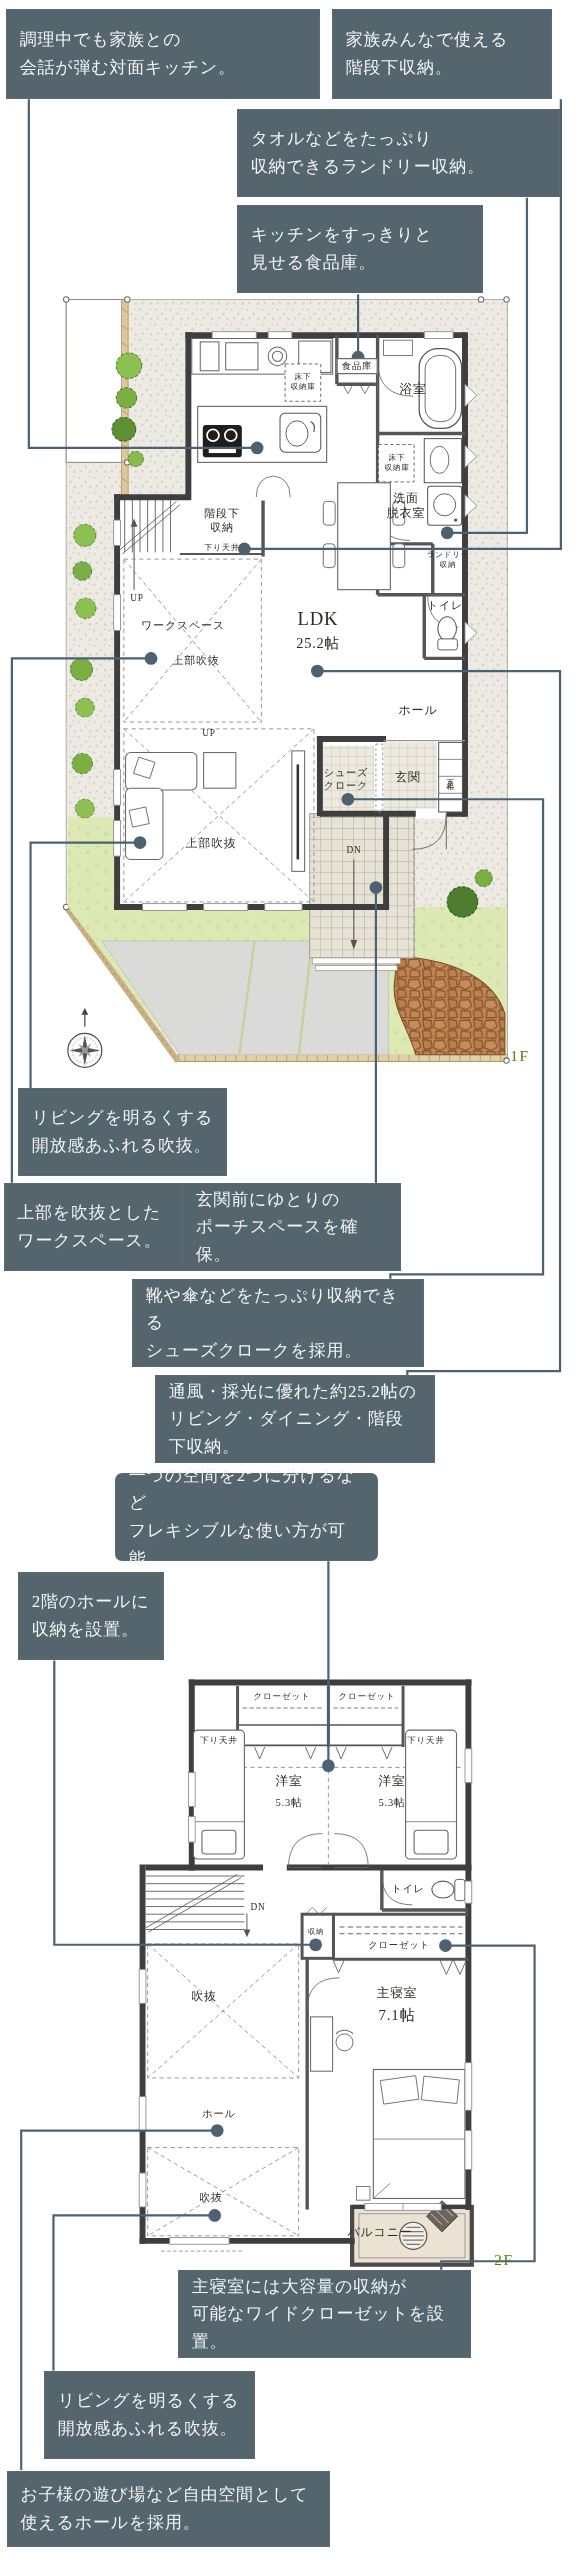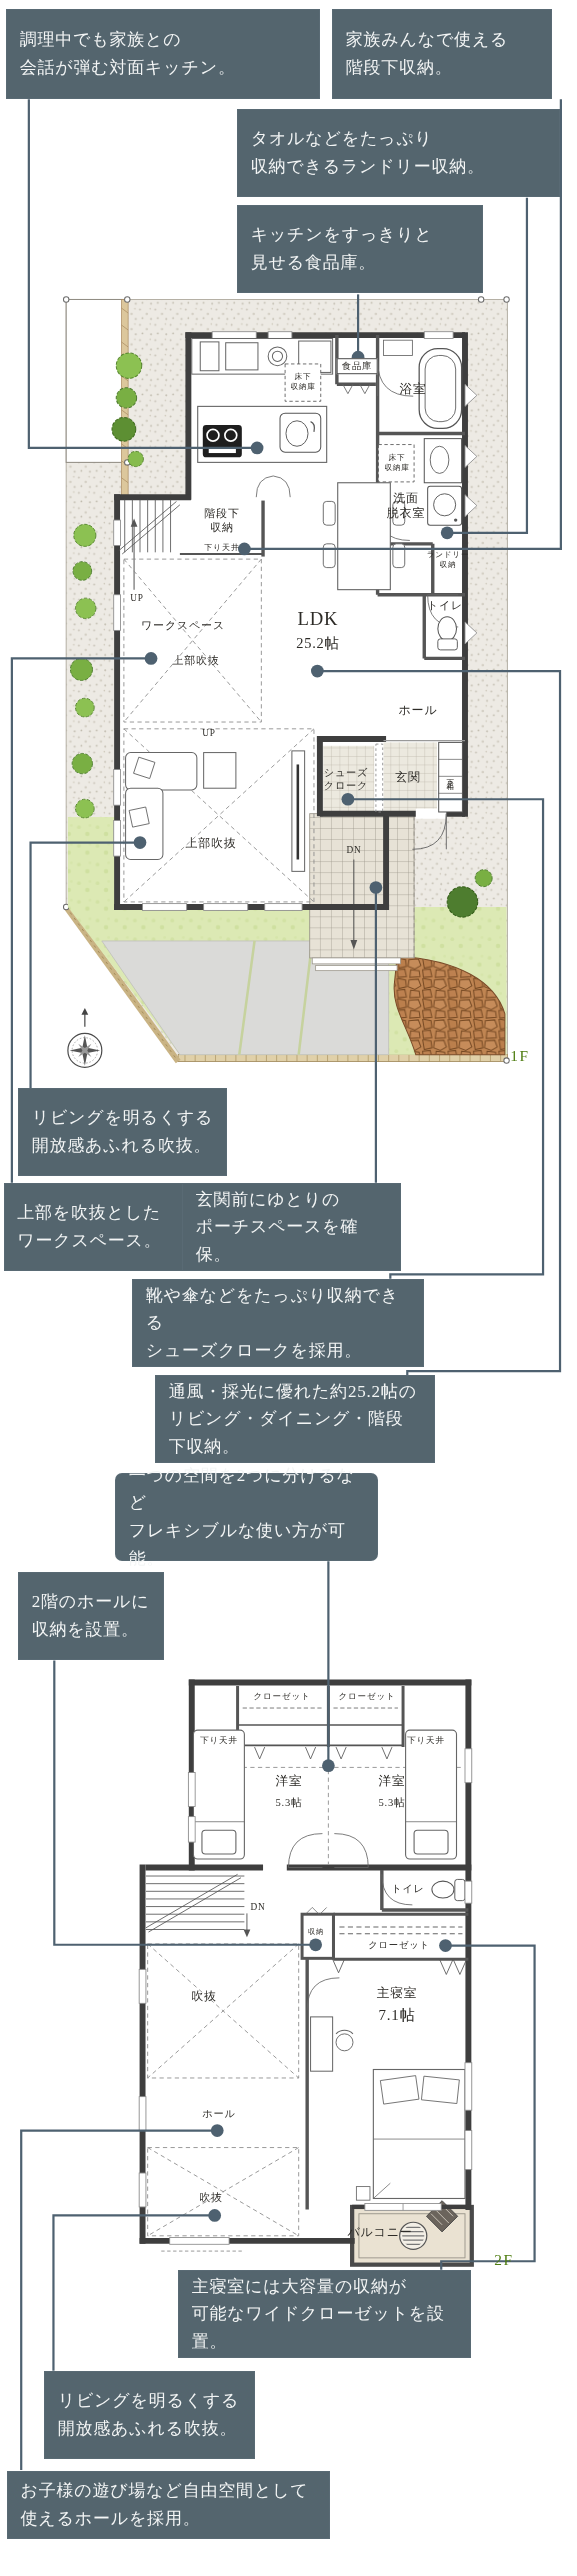--- a/index.html
+++ b/index.html
@@ -408,21 +408,21 @@
 <div class="callout" style="left: 155px; top: 1375px; width: 280px; height: 88px;">通風・採光に優れた約25.2帖の
 リビング・ダイニング・階段下収納。</div>
 <div class="callout" style="left: 115px; top: 1473px; width: 263px; height: 88px; border-radius: 7px;">一つの空間を2つに分けるなど
 フレキシブルな使い方が可能。</div>
 <div class="callout" style="left: 18px; top: 1572px; width: 146px; height: 88px;">2階のホールに
 収納を設置。</div>
 <div class="callout" style="left: 178px; top: 2270px; width: 293px; height: 88px;">主寝室には大容量の収納が
 可能なワイドクローゼットを設置。</div>
 <div class="callout" style="left: 44px; top: 2371px; width: 211px; height: 88px;">リビングを明るくする
 開放感あふれる吹抜。</div>
-<div class="callout" style="left: 6.8px; top: 2471px; width: 323px; height: 68px;">お子様の遊び場など自由空間として
+<div class="callout" style="left: 6.8px; top: 2471px; width: 323px; height: 76px;">お子様の遊び場など自由空間として
 使えるホールを採用。</div>
 
 <div id="labels-1f">
       <div class="rlabel boxed" style="left: 357px; top: 366px; font-size: 9.3px;">食品庫</div>
       <div class="rlabel" style="left: 413px; top: 389px; font-size: 12.7px;">浴室</div>
       <div class="rlabel" style="left: 303px; top: 382px; font-size: 7.6px;">床下
 収納庫</div>
       <div class="rlabel" style="left: 397px; top: 463px; font-size: 7.6px;">床下
 収納庫</div>
       <div class="rlabel" style="left: 406px; top: 506px; font-size: 12px;">洗面

